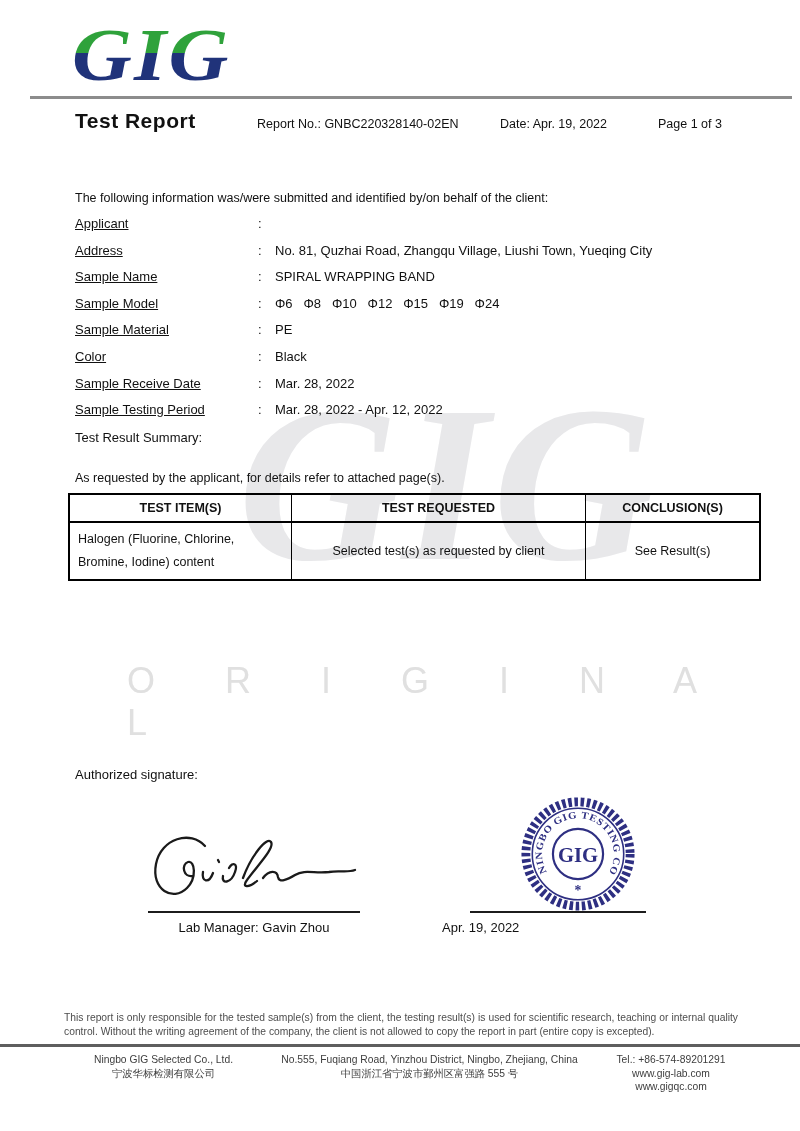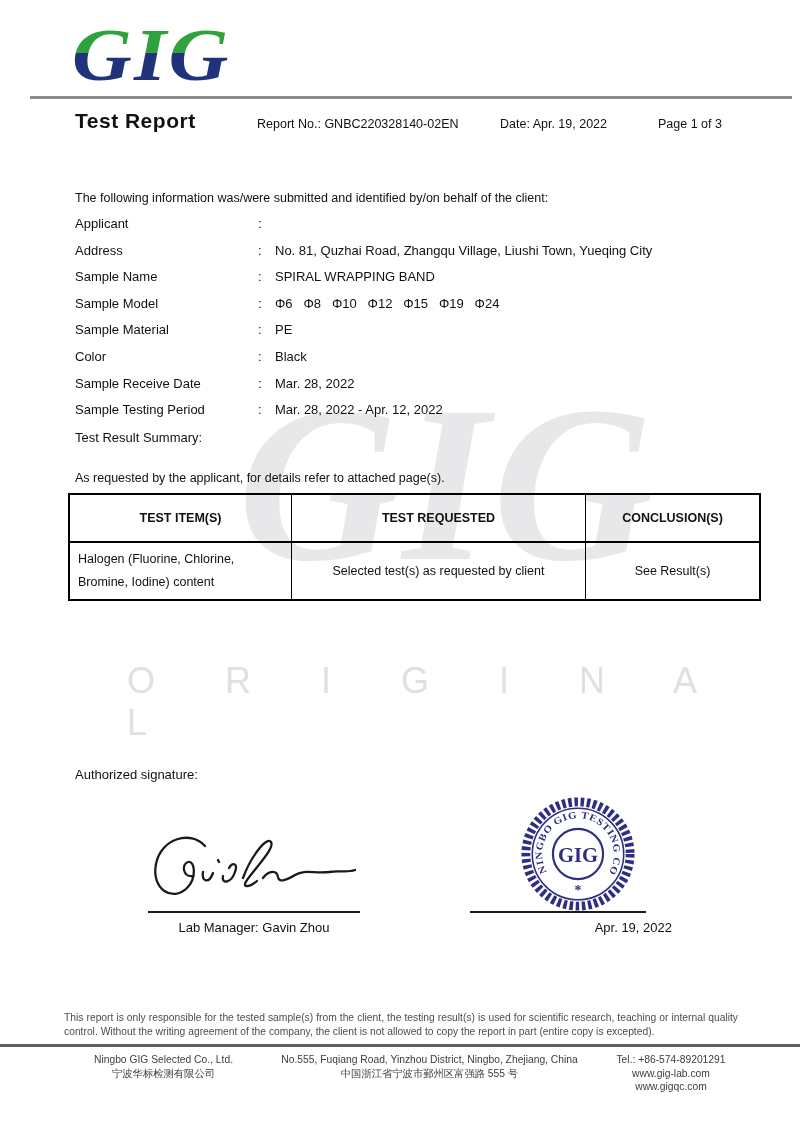--- a/index.html
+++ b/index.html
@@ -21,35 +21,35 @@
 
   
   .title{position:absolute;left:75px;top:109px;font-size:21px;font-weight:bold;letter-spacing:.5px;z-index:2;}
   .hmeta{position:absolute;top:117px;font-size:12.5px;z-index:2;}
   .h-report{left:257px;} .h-date{left:500px;} .h-page{left:658px;}
 
   
   .intro{position:absolute;left:75px;top:191px;font-size:12.5px;z-index:2;}
   .fields{position:absolute;left:75px;top:217px;width:660px;z-index:2;font-size:13px;}
   .field-row{display:flex;margin-bottom:13.6px;line-height:13px;}
-  .f-label{width:183px;flex:none;}
+  .f-label{width:183px;flex:none;text-decoration:underline;}
   .f-sep{width:17px;flex:none;}
   .f-value{flex:1;white-space:pre-wrap;}
   .trs{position:absolute;left:75px;top:430px;font-size:13px;z-index:2;text-align:center;}
   .note{position:absolute;left:75px;top:471px;font-size:12.5px;z-index:2;}
 
   
   table.result{
     position:absolute;left:68px;top:493px;width:667px;z-index:2;
     border-collapse:collapse;font-size:12.5px;table-layout:fixed;
   }
   table.result,table.result th,table.result td{border:1px solid #000;}
   table.result{border:2px solid #000;}
   table.result th{
-    height:22px;font-weight:bold;text-align:center;padding:12px 4px;
+    height:22px;font-weight:bold;text-align:center;padding:2px 4px;
     border-bottom-width:2px;background:transparent;
   }
   table.result td{padding:5px 8px;height:46px;background:transparent;line-height:1.85;}
   .c1{width:213px;text-align:left;}
   .c2{width:285px;text-align:center;margin-top:16px;}
   .c3{width:165px;text-align:center;margin-top:16px;}
 
   
   .wm-gig{
     position:absolute;left:238px;top:392px;z-index:0;
@@ -61,21 +61,21 @@
     font-size:36px;font-weight:normal;letter-spacing:30px;color:#e0e0e0;user-select:none;
   }
 
   
   .auth-label{position:absolute;left:75px;top:767px;font-size:13px;z-index:2;}
   .sig-svg{position:absolute;left:143px;top:826px;z-index:2;}
   .sig-line{position:absolute;left:148px;top:911px;width:212px;height:2px;background:#1c1c1c;z-index:2;}
   .sig-name{position:absolute;left:118px;top:920px;width:272px;text-align:center;font-size:13px;z-index:2;}
   .stamp-svg{position:absolute;left:519px;top:795px;z-index:2;}
   .date-line{position:absolute;left:470px;top:911px;width:176px;height:2px;background:#1c1c1c;z-index:2;}
-  .date-text{position:absolute;left:456px;top:920px;width:216px;text-align:right;font-size:13px;z-index:2;}
+  .date-text{position:absolute;left:442px;top:920px;width:216px;text-align:left;font-size:13px;z-index:2;}
 
   
   .disclaimer{
     position:absolute;left:64px;top:1011px;width:674px;z-index:2;
     font-size:10.3px;line-height:14px;color:#4d4d4d;text-align:justify;
   }
   .footer{
     position:absolute;left:55px;top:1053px;width:700px;z-index:2;display:flex;
     font-size:10.3px;line-height:13.5px;color:#3d3d3d;text-align:center;
   }

